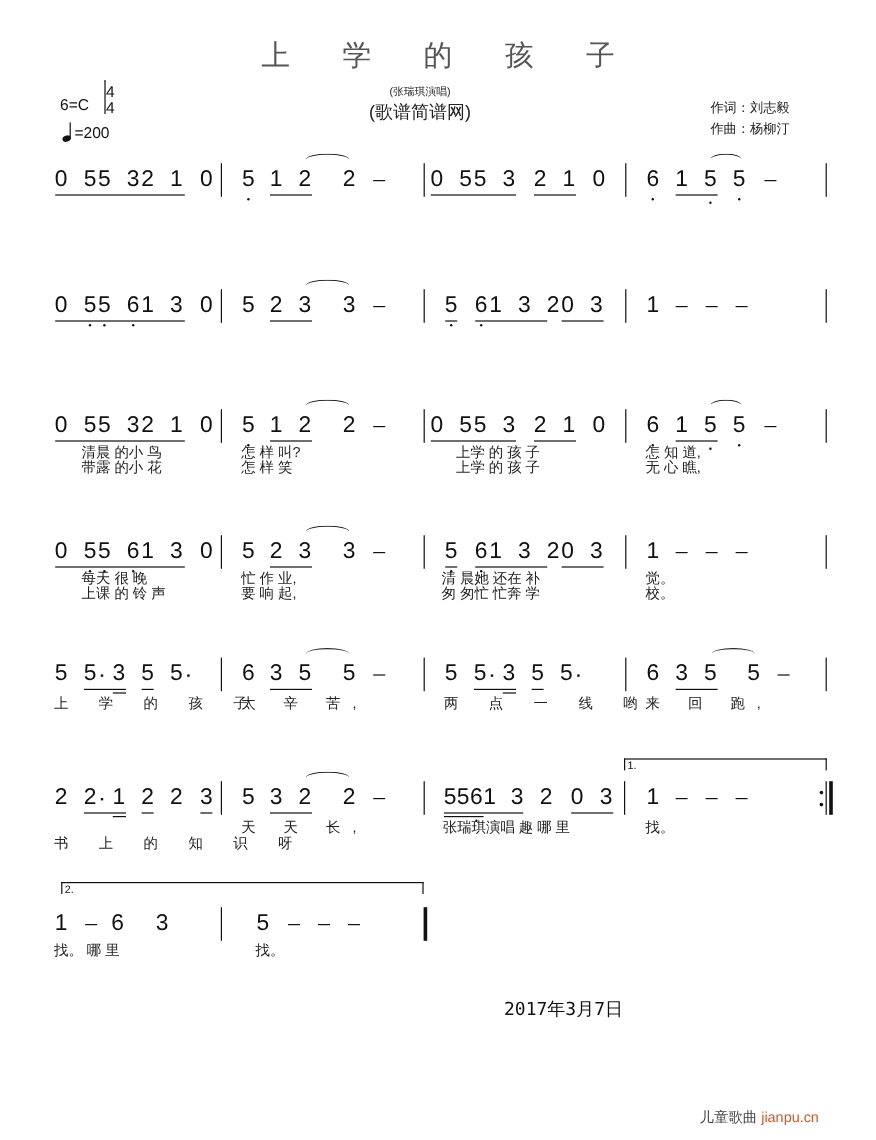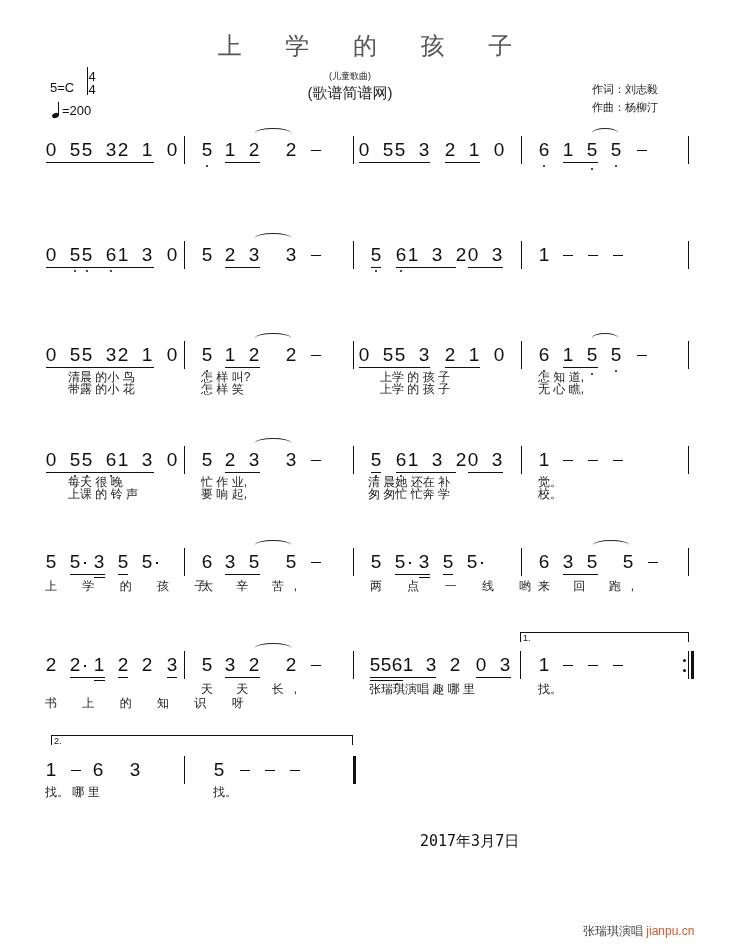--- a/index.html
+++ b/index.html
@@ -32,25 +32,25 @@
   .thick { position:absolute; width:3px; background:#111; top:-4px; height:28px; }
   .rep { position:absolute; width:3px; height:3px; background:#111; border-radius:50%; }
   .date { left:420px; top:832px; font-size:15px; font-family:"DejaVu Sans Mono","Liberation Mono", monospace; }
   .wm { left:583px; top:923px; font-size:12px; color:#444; }
   .wm .site { color:#d05a2a; }
 </style>
 </head>
 <body>
 
 <div class="abs title">上 学 的 孩 子</div>
-<div class="abs genre">(儿童歌曲)</div>
+<div class="abs genre">(张瑞琪演唱)</div>
 <div class="abs singer">(歌谱简谱网)</div>
 <div class="abs credit" style="top:82px">作词：刘志毅</div>
 <div class="abs credit" style="top:100px">作曲：杨柳汀</div>
-<div class="abs key">5=C</div>
+<div class="abs key">6=C</div>
 <div class="abs ts">
   <span>4</span>
   <span class="bar"></span>
   <span>4</span>
 </div>
 <div class="abs tempo">
   <span class="tempo-note"></span><span>=200</span>
 </div>
 
 <div class="row" style="top:140px">
@@ -344,15 +344,15 @@
     <div class="dash" style="left:240px"></div>
     <div class="dash" style="left:265px"></div>
     <div class="dash" style="left:290px"></div>
   <div class="thick" style="left:353px"></div>
   <div class="lyr" style="left:45px;top:26px">找。   哪   里</div>
   <div class="lyr" style="left:213px;top:26px">找。</div>
 </div>
 
 <div class="abs date">2017年3月7日</div>
 <div class="abs wm">
-  <span>张瑞琪演唱</span>
+  <span>儿童歌曲</span>
   <span class="site">jianpu.cn</span>
 </div>
 
 </body></html>

